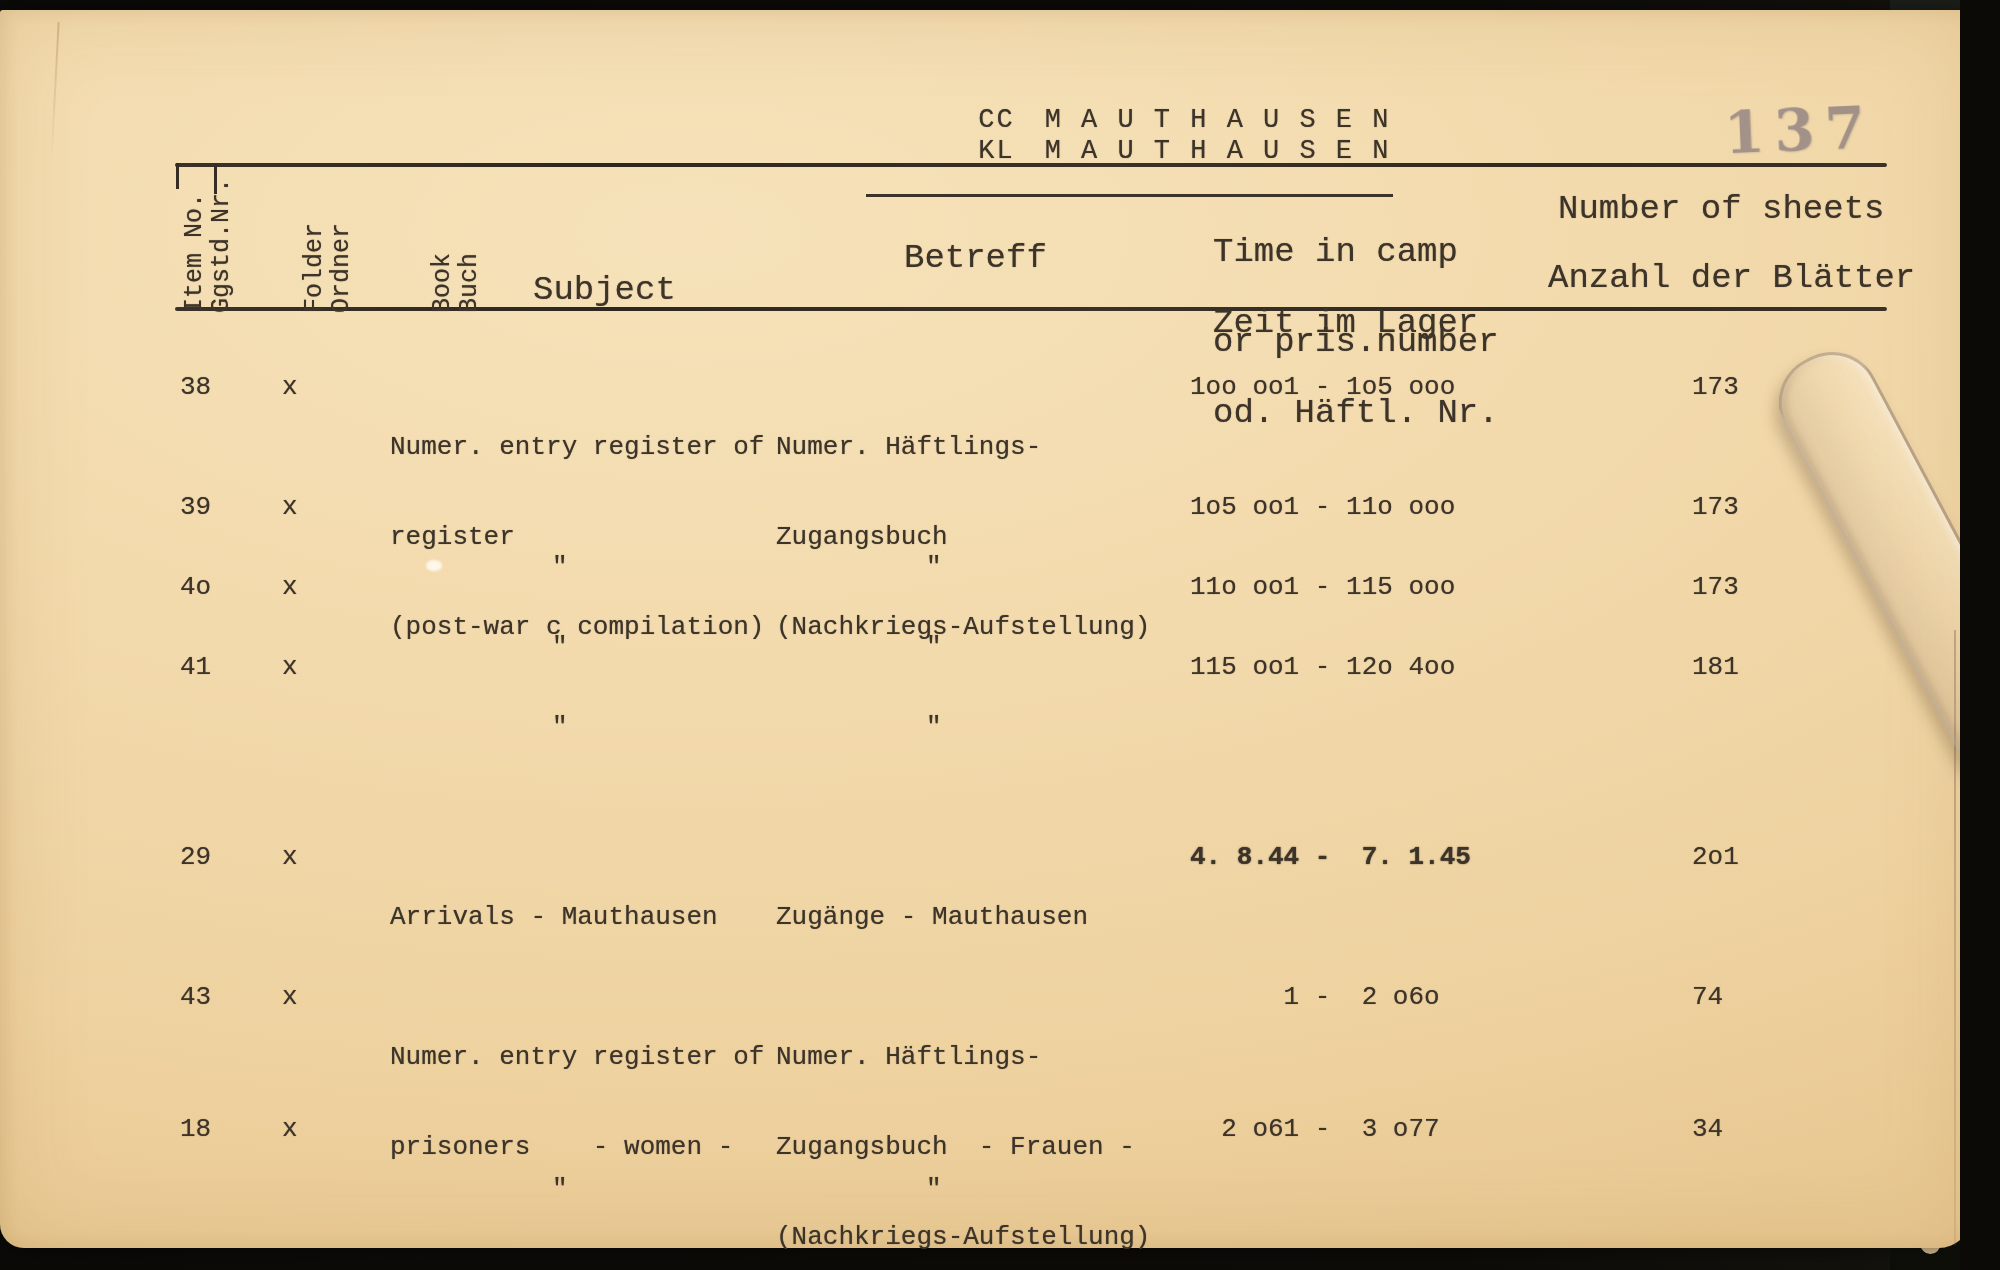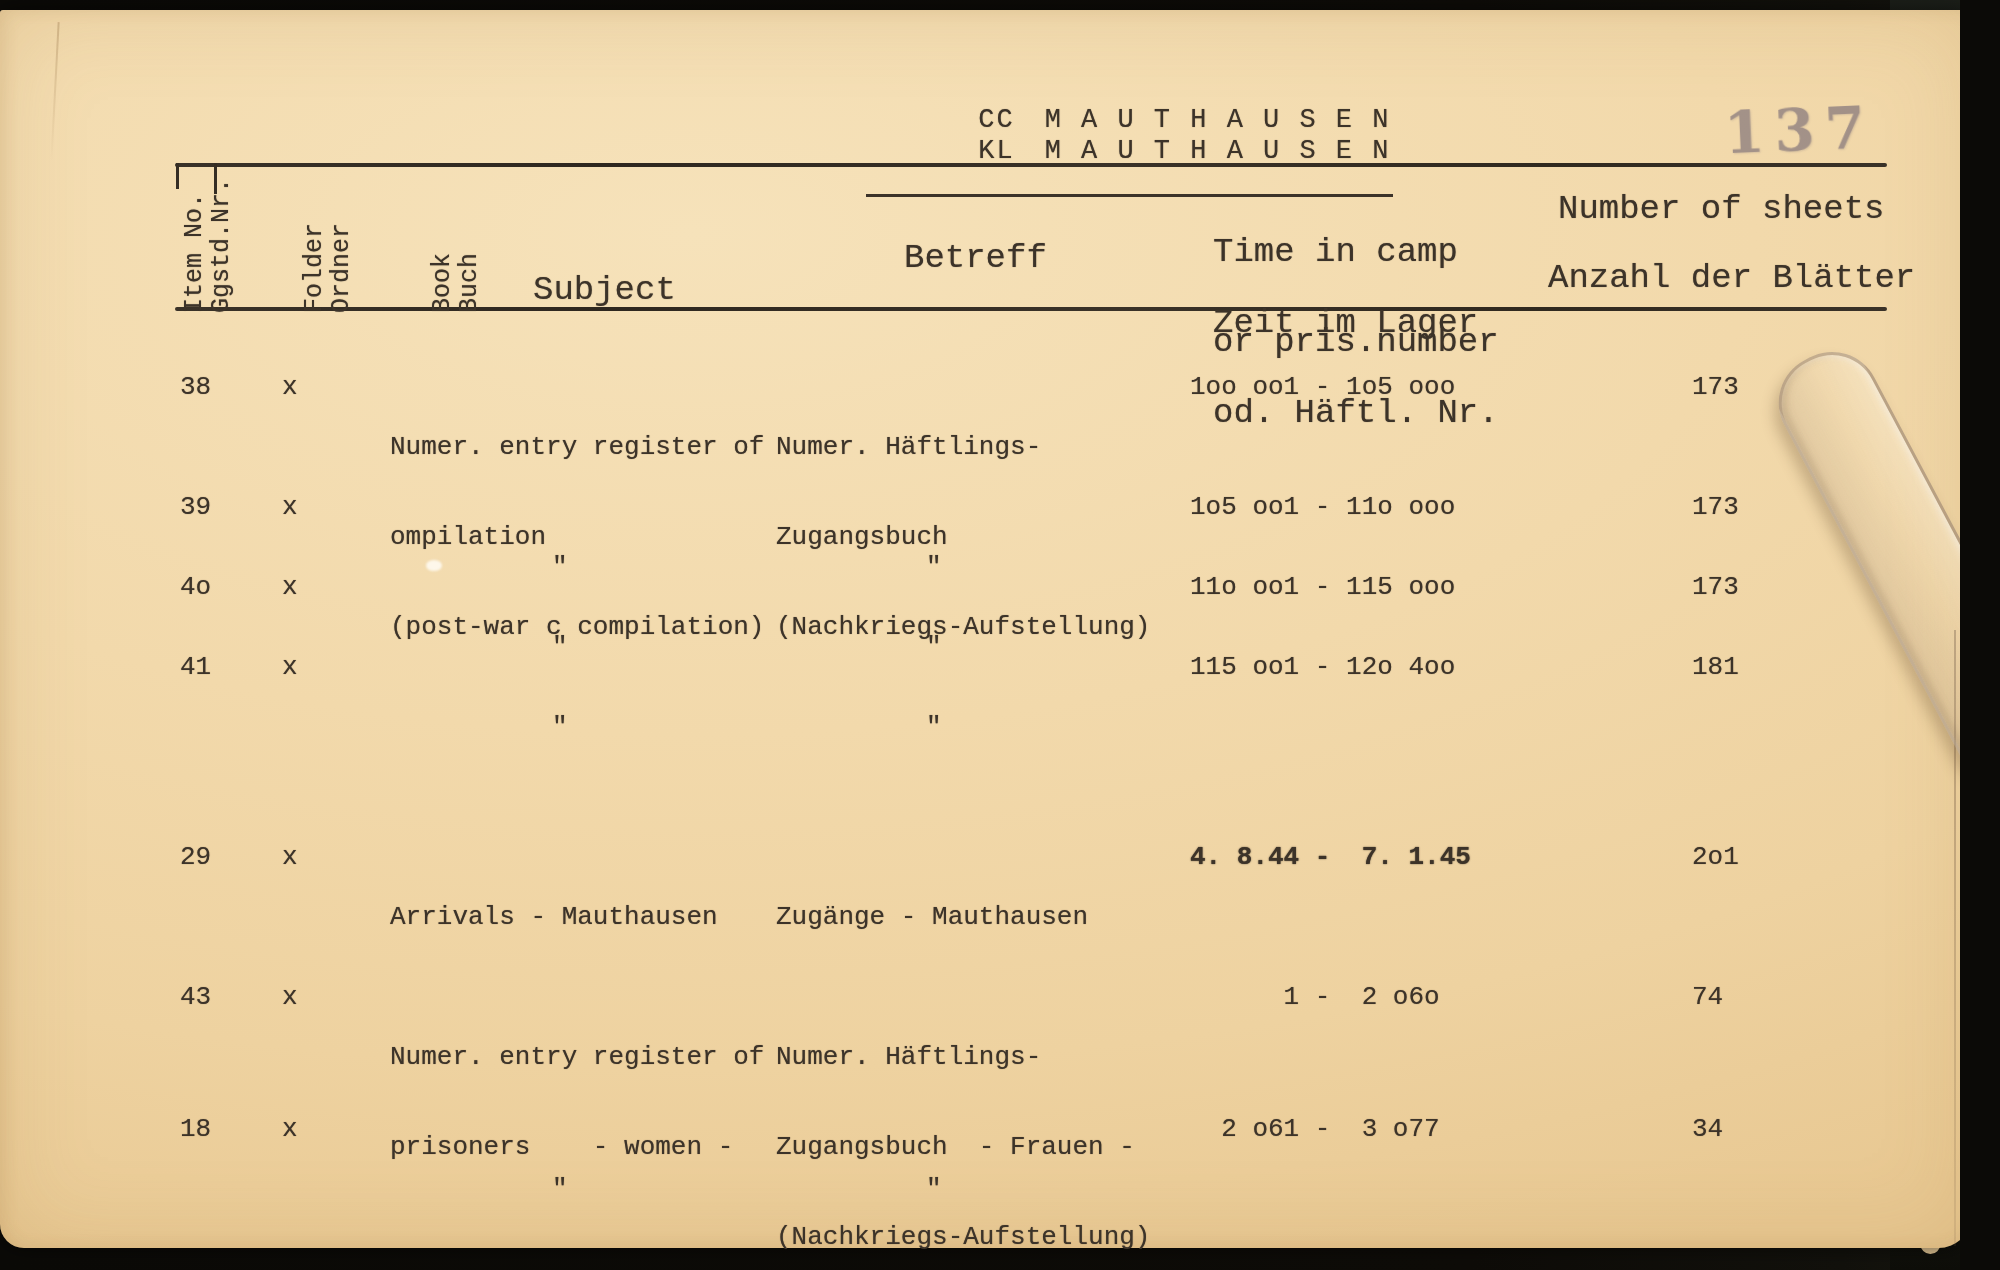--- a/index.html
+++ b/index.html
@@ -141,21 +141,21 @@
       <div>od. Häftl. Nr.</div>
     </div>
     <div class="hdr ink" id="hdr-sheets-en">Number of sheets</div>
     <div class="hdr ink" id="hdr-sheets-de">Anzahl der Blätter</div>
 
     <div class="row" id="row-38">
       <div class="cell ink c-item">38</div>
       <div class="cell ink c-x">x</div>
       <div class="cell ink c-subj">
         <div>Numer. entry register of</div>
-        <div>ompilation</div>
+        <div>register</div>
         <div>(post-war c compilation)</div>
       </div>
       <div class="cell ink c-betr">
         <div>Numer. Häftlings-</div>
         <div>Zugangsbuch</div>
         <div>(Nachkriegs-Aufstellung)</div>
       </div>
       <div class="cell ink c-range">1oo oo1 - 1o5 ooo</div>
       <div class="cell ink c-sheets">173</div>
     </div>

